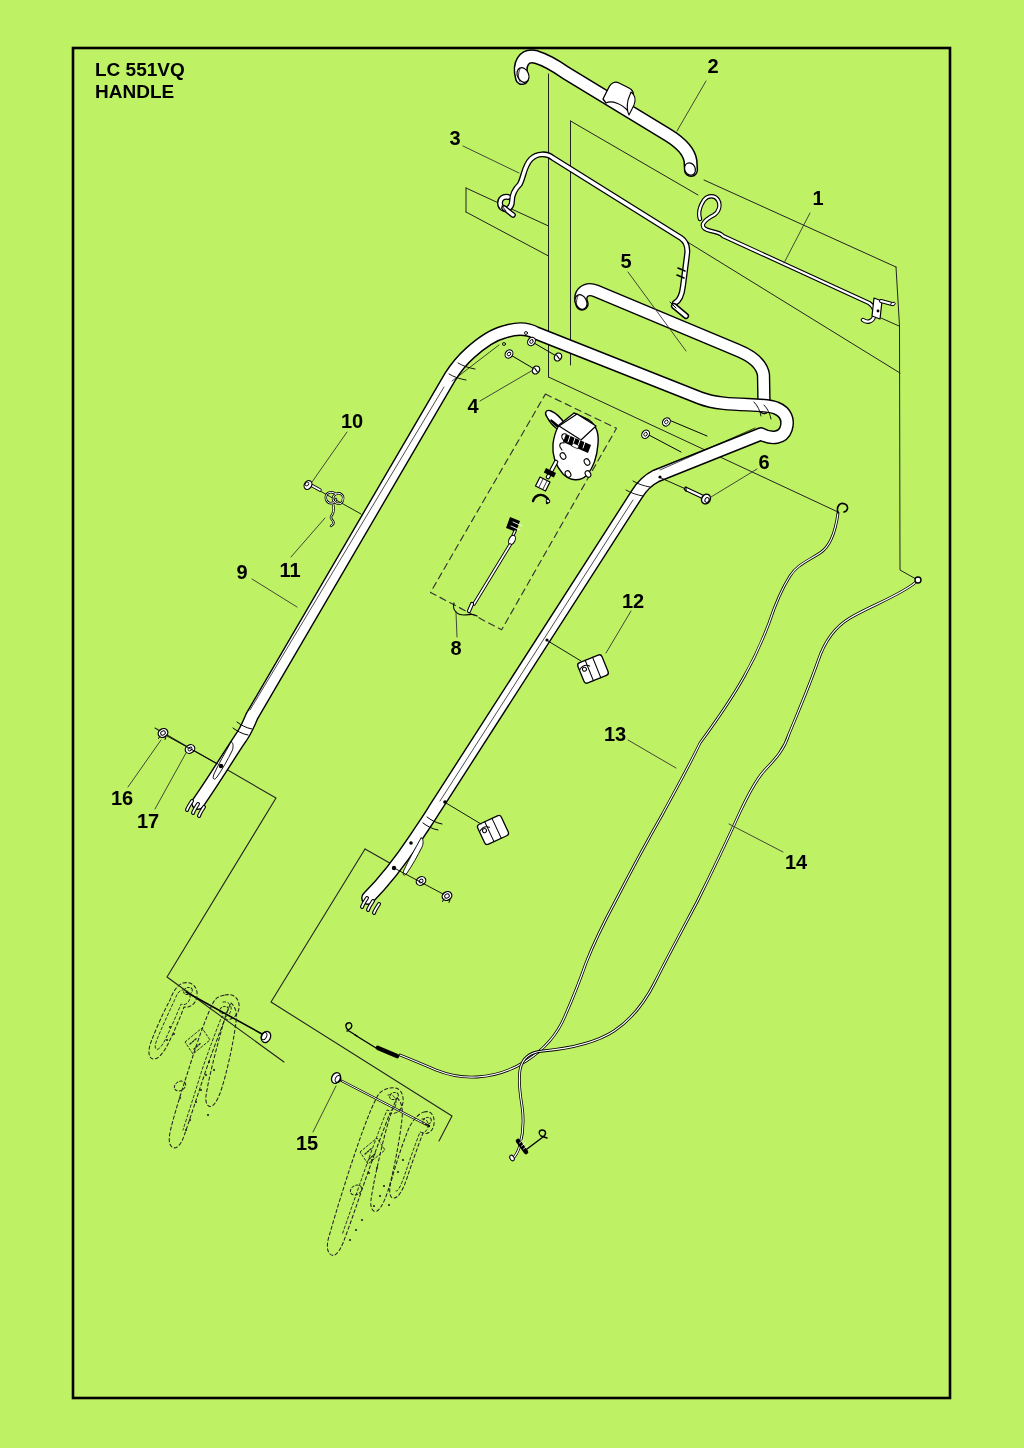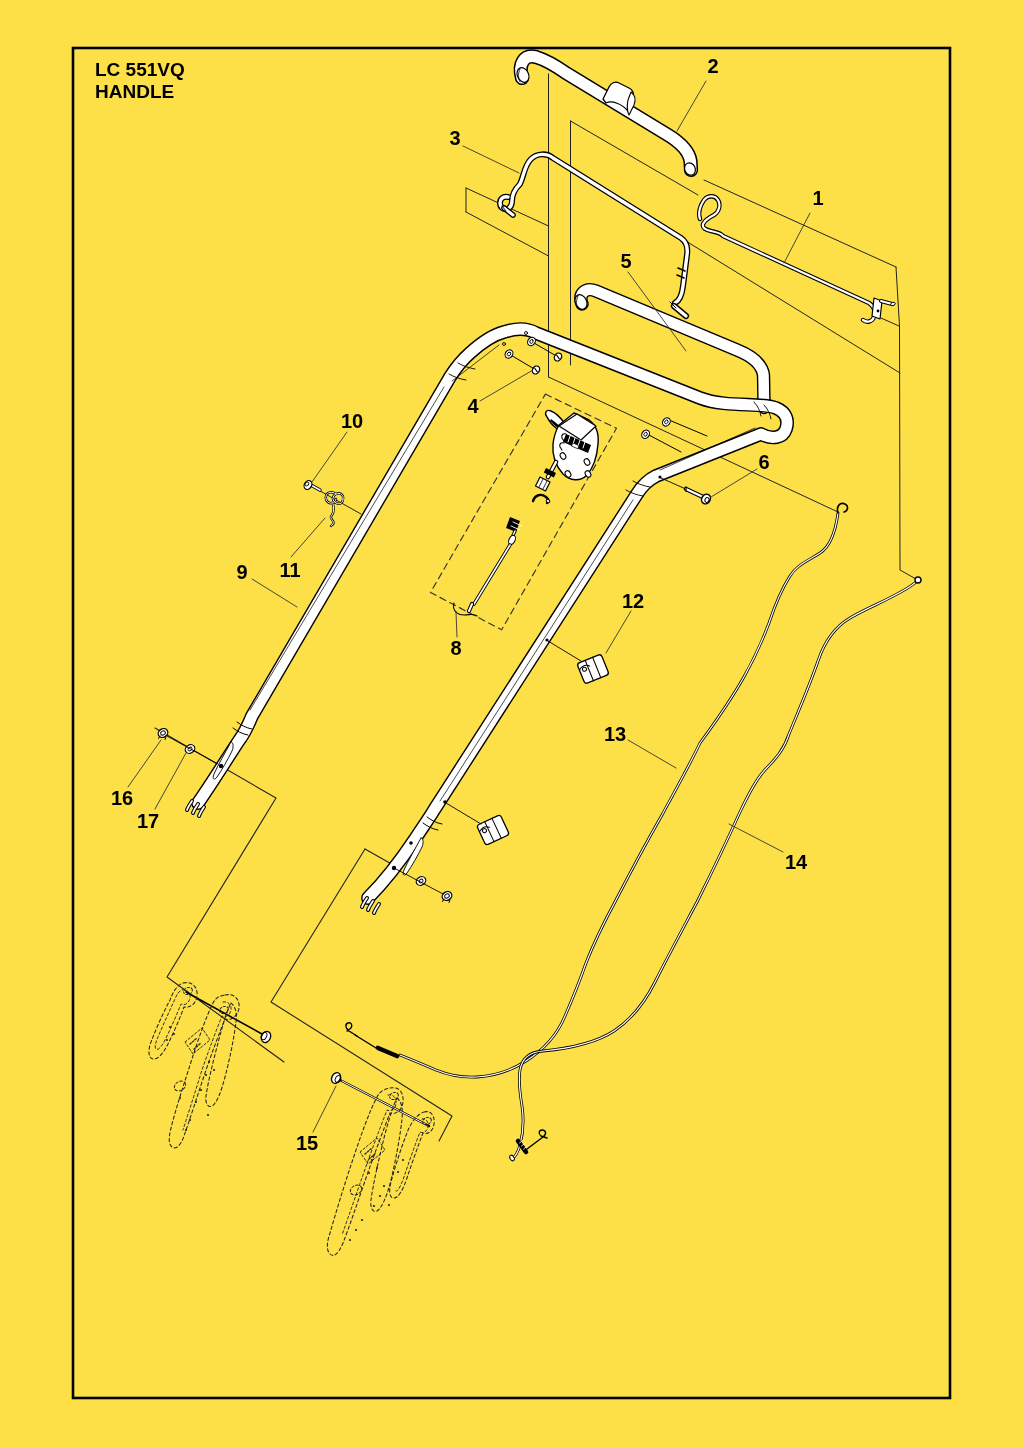--- a/index.html
+++ b/index.html
@@ -1,17 +1,17 @@
 <!DOCTYPE html>
 <html><head>
 <meta charset="utf-8">
 <style>
 html,body{margin:0;padding:0;background:#fff;}
 *{font-family:"Liberation Sans",sans-serif;}
-.page{position:relative;width:1024px;height:1448px;background:#fde047;overflow:hidden;}
+.page{position:relative;width:1024px;height:1448px;background:#bef264;overflow:hidden;}
 svg{position:absolute;top:0;left:0;}
 </style>
 </head>
 <body>
 <div class="page">
 <svg width="1024" height="1448" viewBox="0 0 1024 1448">
 
 <rect x="73" y="48" width="877" height="1350" fill="none" stroke="#000" stroke-width="2.6"></rect>
 
 <text x="95" y="76" font-size="19" font-weight="bold" fill="#000">LC 551VQ</text>

